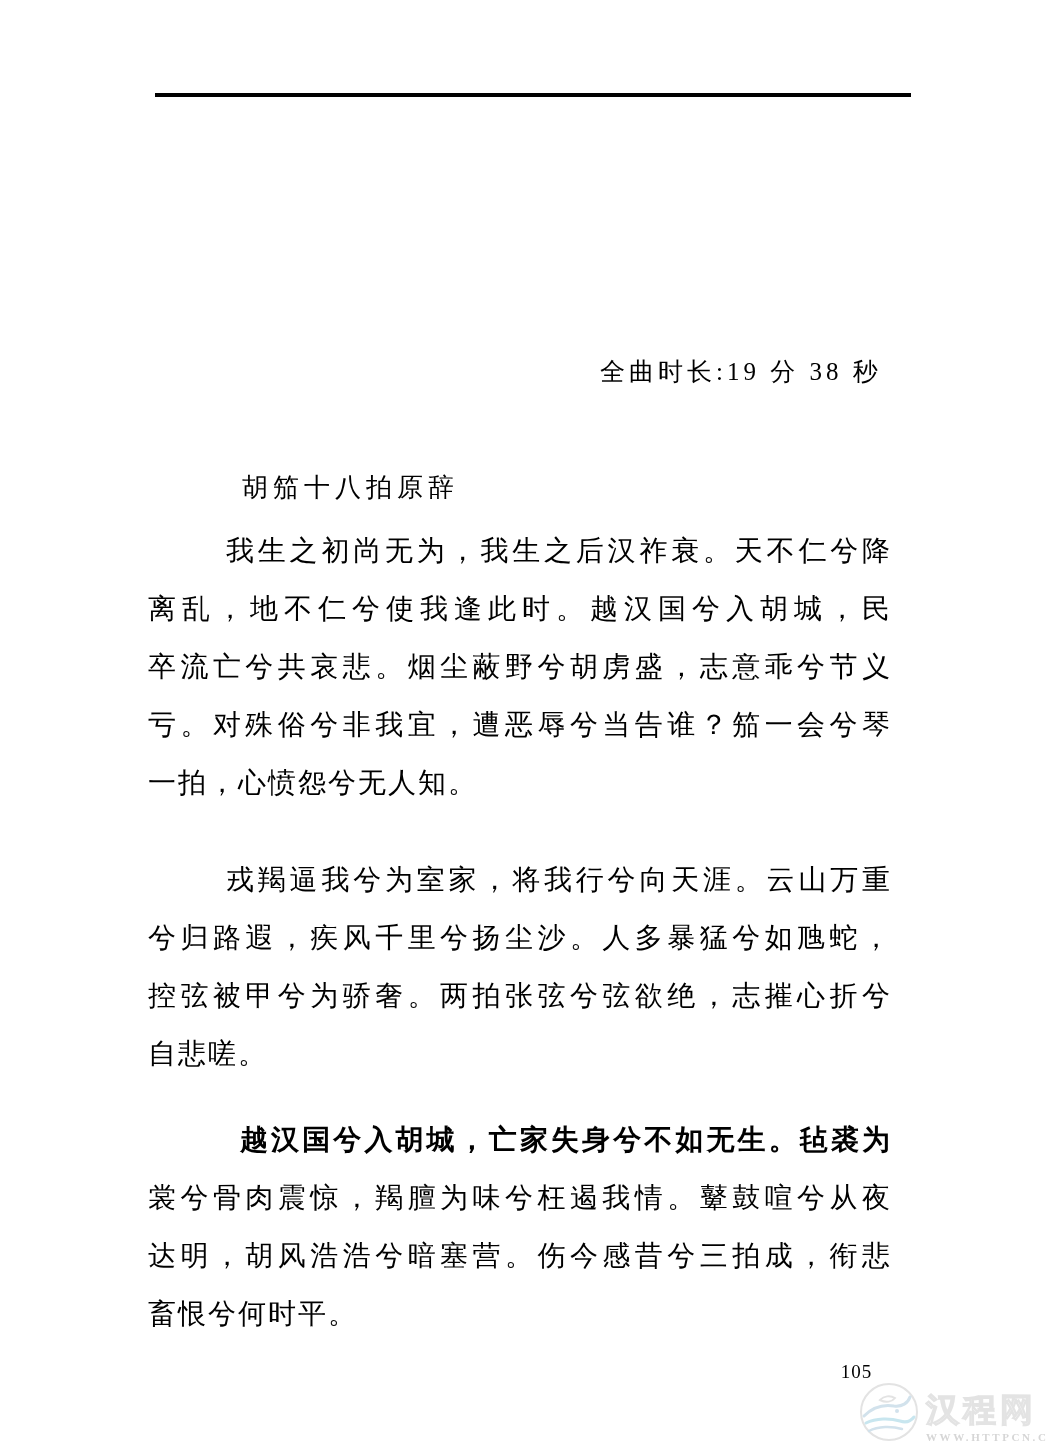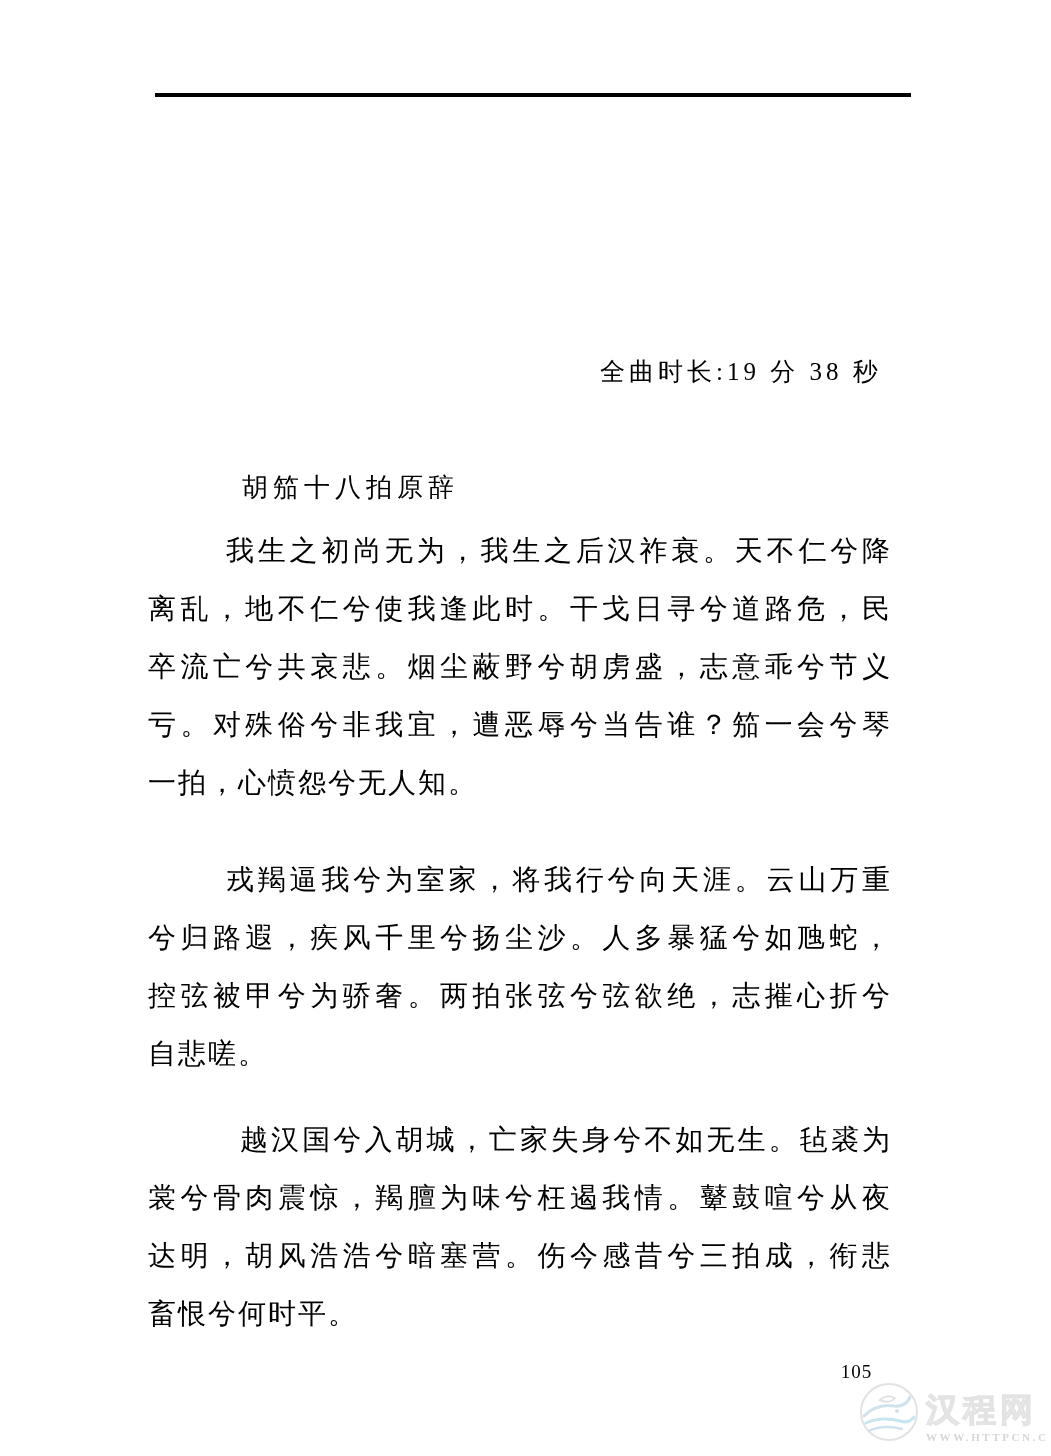--- a/index.html
+++ b/index.html
@@ -33,21 +33,21 @@
   }
   .tline {
     text-align: justify;
     text-align-last: justify;
     white-space: nowrap;
   }
   .tline.last {
     text-align-last: left;
   }
   .tline.indent   { padding-left: 78px; }
-  .tline.indent-l { padding-left: 92px; }
+  .tline.indent-l { padding-left: 92px; font-weight: bold; }
   .intro   { top: 128px; }
   .beat1   { top: 522px; }
   .beat2   { top: 851px; }
   .beat3   { top: 1111px; }
   .duration {
     position: absolute;
     left: 568px; top: 346px;
     font-size: 25px;
     letter-spacing: 4px;
     line-height: 52px;
@@ -89,21 +89,21 @@
 
   <div class="header-rule"></div>
 
 
   <div class="duration">全曲时长:19 分 38 秒</div>
 
   <div class="section-heading">胡笳十八拍原辞</div>
 
   <div class="text-block beat1">
     <div class="tline indent">我生之初尚无为，我生之后汉祚衰。天不仁兮降</div>
-    <div class="tline">离乱，地不仁兮使我逢此时。干戈日寻兮道路危，民</div>
+    <div class="tline">离乱，地不仁兮使我逢此时。越汉国兮入胡城，民</div>
     <div class="tline">卒流亡兮共哀悲。烟尘蔽野兮胡虏盛，志意乖兮节义</div>
     <div class="tline">亏。对殊俗兮非我宜，遭恶辱兮当告谁？笳一会兮琴</div>
     <div class="tline last">一拍，心愤怨兮无人知。</div>
   </div>
 
   <div class="text-block beat2">
     <div class="tline indent">戎羯逼我兮为室家，将我行兮向天涯。云山万重</div>
     <div class="tline">兮归路遐，疾风千里兮扬尘沙。人多暴猛兮如虺蛇，</div>
     <div class="tline">控弦被甲兮为骄奢。两拍张弦兮弦欲绝，志摧心折兮</div>
     <div class="tline last">自悲嗟。</div>

